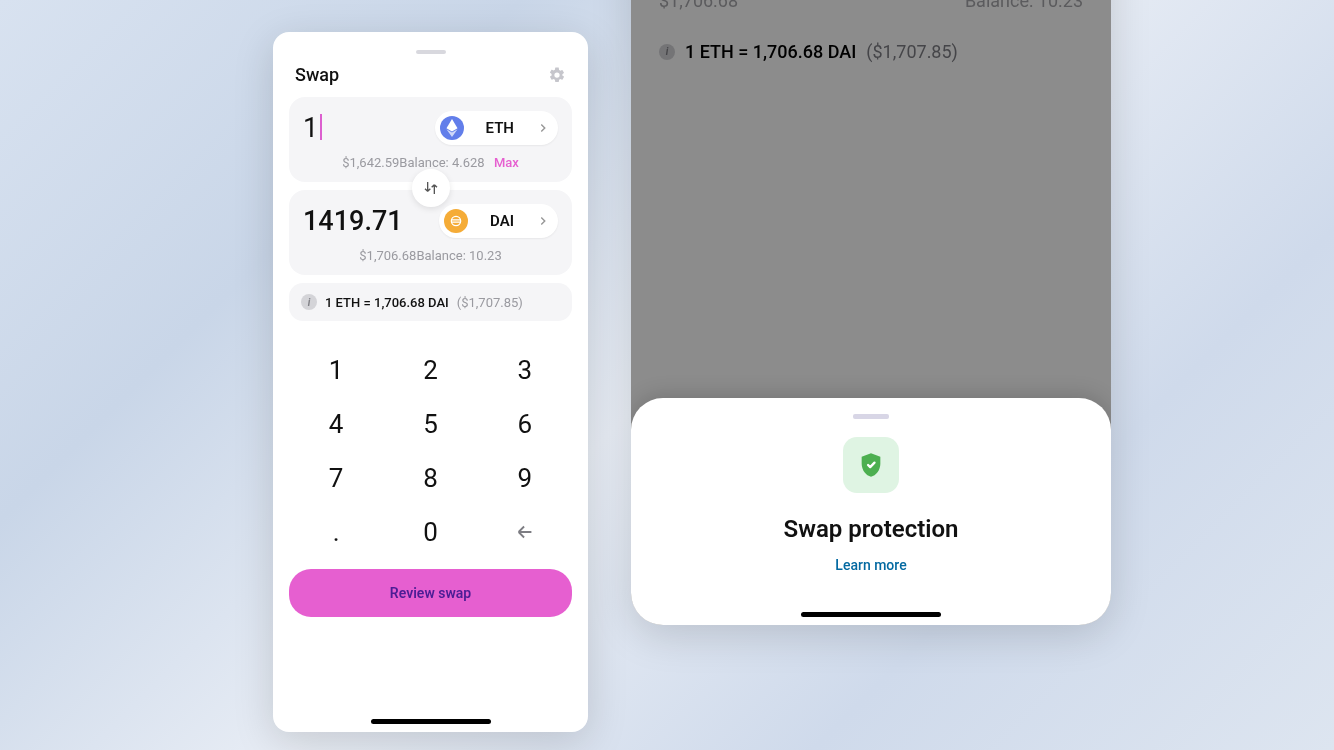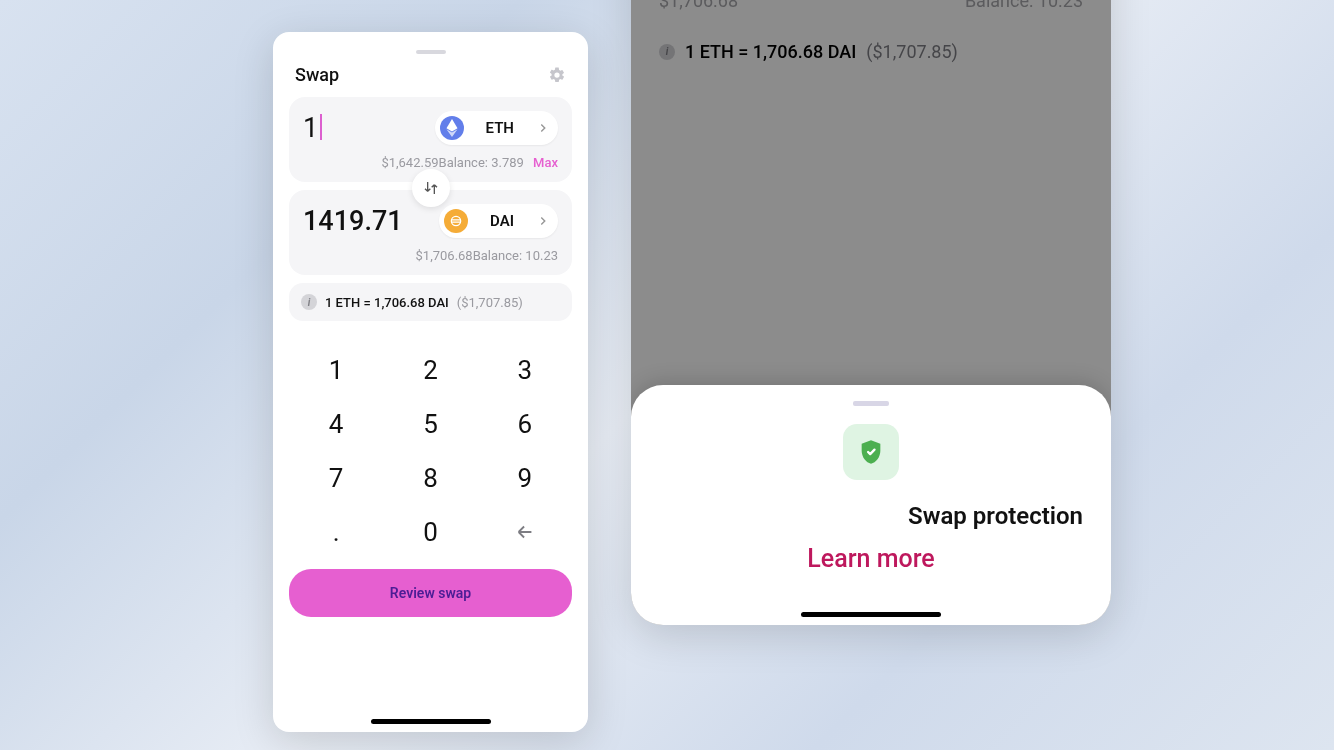--- a/index.html
+++ b/index.html
@@ -28,21 +28,21 @@
   .row-top { display:flex; align-items:center; justify-content:space-between; }
   .amt-from { font-size:27px; font-weight:400; color:#111; }
   .amt-from .cursor { display:inline-block; width:2px; height:26px; background:#dc5fcf; margin-left:2px; vertical-align:-3px; }
   .amt-to { font-size:27px; font-weight:500; color:#111; }
   .token-pill { display:flex; align-items:center; gap:22px; background:#fff; border-radius:22px; padding:5px 8px 5px 5px; box-shadow:0 1px 2px rgba(0,0,0,0.06); cursor:pointer; }
   .token-pill .sym { font-size:15px; font-weight:600; color:#111; }
   .token-pill .chev { color:#999; display:flex; }
   .coin { width:24px; height:24px; border-radius:50%; display:flex; align-items:center; justify-content:center; }
   .coin.eth { background:#627eea; }
   .coin.dai { background:#f5ac37; }
-  .row-bot { display:flex; align-items:center; justify-content:flex-end; margin-top:10px; font-size:13px; }
+  .row-bot { display:flex; align-items:center; justify-content:center; margin-top:10px; font-size:13px; }
   .usd { color:#9a9aa0; }
   .bal { color:#9a9aa0; }
   .max { color:#e65fd0; margin-left:6px; font-weight:500; cursor:pointer; }
   .swap-btn { position:absolute; left:50%; transform:translateX(-50%); top:-21px; width:38px; height:38px; border-radius:50%; background:#fff; border:4px solid #fff; box-shadow:0 2px 6px rgba(0,0,0,0.1); display:flex; align-items:center; justify-content:center; color:#555; cursor:pointer; z-index:2;}
   .rate-card { background:#f5f5f7; border-radius:14px; padding:11px 12px; display:flex; align-items:center; gap:8px; font-size:13px; margin-top:4px; }
   .info-ico { width:16px; height:16px; border-radius:50%; background:#d4d4d8; display:flex; align-items:center; justify-content:center; color:#7f7f85; font-size:10px; font-weight:700; font-style:italic; }
   .rate-main { color:#111; font-weight:500; }
   .rate-sub { color:#9a9aa0; }
   .keypad { margin-top:34px; display:grid; grid-template-columns:repeat(3,1fr); row-gap:24px; }
   .key { font-size:26px; font-weight:400; color:#111; text-align:center; cursor:pointer; }
@@ -51,23 +51,23 @@
   
   .right-bg { position:absolute; inset:0; background:#fff; }
   .right-shade { position:absolute; inset:0; background:rgba(0,0,0,0.45); }
   .right-under { position:absolute; left:0; right:0; top:520px; padding:0 28px; color:#a7a7ab; font-size:18px; }
   .right-under .rate-line { margin-top:30px; display:flex; align-items:center; gap:10px; font-size:18px; }
   .right-under .rate-line .t1 { color:#000; font-weight:500;}
   .right-under .rate-line .t2 { color:#7f7f85;}
   .sheet { position:absolute; left:0; right:0; bottom:0; background:#fff; border-radius:32px 32px 0 0; padding:16px 28px 30px 28px; box-shadow:0 -4px 20px rgba(0,0,0,0.15); }
   .sheet .handle { background:#d8d6e6; width:36px; height:5px; }
   .shield-wrap { width:56px; height:56px; border-radius:14px; background:#dff4e3; margin:18px auto 22px auto; display:flex; align-items:center; justify-content:center; }
-  .sheet-title { font-size:24px; font-weight:600; text-align:right; color:#111; margin-bottom:14px; }
+  .sheet-title { font-size:24px; font-weight:600; text-align:center; color:#111; margin-bottom:14px; }
   .sheet-body { font-size:18px; line-height:1.55; text-align:center; color:#69696f; margin-bottom:18px; padding:0 4px; }
-  .sheet-link { font-size:25px; font-weight:500; color:#be185d; text-align:center; cursor:pointer; margin-bottom:22px; }
+  .sheet-link { font-size:14px; font-weight:500; color:#0369a1; text-align:center; cursor:pointer; margin-bottom:22px; }
   .sheet-close { background:#f5f5f7; border-radius:22px; padding:18px 0; text-align:center; font-size:20px; font-weight:600; color:#111; cursor:pointer; }
   .right .hometip { width:140px; }
   .r-row1 { display:flex; justify-content:space-between; }
 </style>
 </head>
 <body>
 
 <div class="phone left">
   <div class="swap-wrap">
     <div class="handle"></div>
@@ -94,21 +94,21 @@
           <span class="chev">
               <svg width="14" height="14" viewBox="0 0 24 24" fill="none" stroke="currentColor" stroke-width="2.5">
                 <path d="m9 6 6 6-6 6"></path>
               </svg>
             </span>
         </div>
       </div>
       <div class="row-bot">
         <span class="usd">$1,642.59</span>
         <span>
-          <span class="bal">Balance: 3.789</span>
+          <span class="bal">Balance: 4.628</span>
           <span class="max">Max</span>
         </span>
       </div>
     </div>
 
     <div class="card" style="position:relative">
       <div class="swap-btn">
         <svg width="16" height="16" viewBox="0 0 24 24" fill="none" stroke="currentColor" stroke-width="2">
             <path d="M7 3v14m0 0 4-4m-4 4-4-4M17 21V7m0 0-4 4m4-4 4 4"></path>
           </svg>

